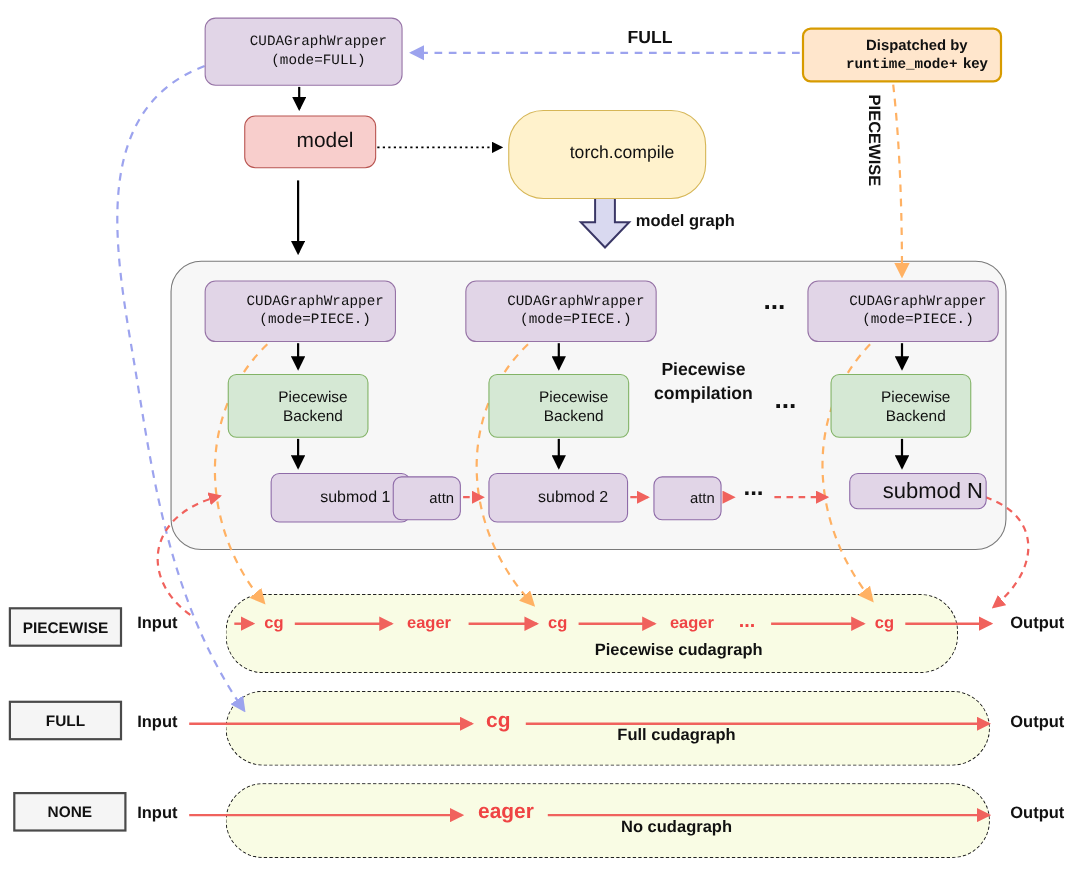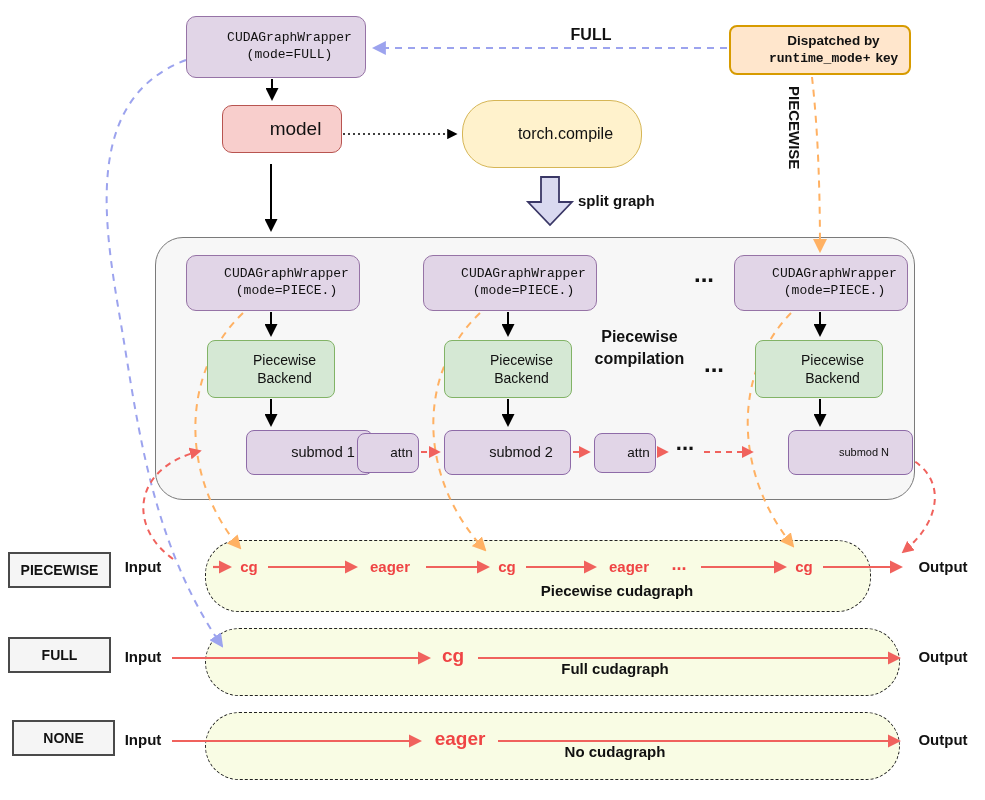--- a/index.html
+++ b/index.html
@@ -107,23 +107,23 @@
       <b class="mono">runtime_mode+</b><b class="k">key</b>
     </span>
   </div>
 
   <div class="lbl" style="left:556px;top:26px;width:70px;font-size:16px;">FULL</div>
 
   <div class="abs vert" style="left:786px;top:86px;height:100px;">PIECEWISE</div>
 
   <div class="box redbox" style="left:222px;top:105px;width:120px;height:48px;">model</div>
 
-  <div class="box yellowbox" style="left:462px;top:100px;width:180px;height:68px;border-radius:32px;">torch.compile</div>
+  <div class="box yellowbox" style="left:462px;top:100px;width:180px;height:81px;border-radius:32px;">torch.compile</div>
 
-  <div class="lbl" style="left:578px;top:192px;width:110px;text-align:left;">split graph</div>
+  <div class="lbl" style="left:578px;top:192px;width:110px;text-align:left;">model graph</div>
 
   <div class="box purple mono" style="left:186px;top:255px;width:174px;height:56px;">
     <span>CUDAGraphWrapper</span>
     <span>(mode=PIECE.)</span>
   </div>
   <div class="box purple mono" style="left:423px;top:255px;width:174px;height:56px;">
     <span>CUDAGraphWrapper</span>
     <span>(mode=PIECE.)</span>
   </div>
   <div class="box purple mono" style="left:734px;top:255px;width:174px;height:56px;">
@@ -149,21 +149,21 @@
     <span>Piecewise</span>
     <span>Backend</span>
   </div>
   <div class="dots" style="left:692px;top:352px;width:44px;font-size:24px;">...</div>
 
   <div class="box purple2" style="left:207px;top:430px;width:127px;height:45px;font-size:14.5px;margin-left:39px;">submod 1</div>
   <div class="box purple2" style="left:357px;top:433px;width:62px;height:40px;font-size:13.5px;">attn</div>
   <div class="box purple2" style="left:444px;top:430px;width:127px;height:45px;font-size:14.5px;">submod 2</div>
   <div class="box purple2" style="left:594px;top:433px;width:62px;height:40px;font-size:13.5px;">attn</div>
   <div class="dots" style="left:664px;top:432px;width:42px;font-size:22px;">...</div>
-  <div class="box purple2" style="left:788px;top:430px;width:125px;height:45px;font-size:11px;">submod N</div>
+  <div class="box purple2" style="left:772px;top:430px;width:125px;height:33px;font-size:20px;">submod N</div>
 
   <div class="abs tagbox" style="left:8px;top:552px;width:103px;height:36px;">PIECEWISE</div>
   <div class="lbl" style="left:118px;top:558px;width:50px;">Input</div>
   <div class="lbl red" style="left:233px;top:558px;width:32px;">cg</div>
   <div class="lbl red" style="left:359px;top:558px;width:62px;">eager</div>
   <div class="lbl red" style="left:491px;top:558px;width:32px;">cg</div>
   <div class="lbl red" style="left:598px;top:558px;width:62px;">eager</div>
   <div class="lbl red" style="left:660px;top:554px;width:38px;font-size:18px;">...</div>
   <div class="lbl red" style="left:788px;top:558px;width:32px;">cg</div>
   <div class="lbl" style="left:527px;top:582px;width:180px;">Piecewise cudagraph</div>

